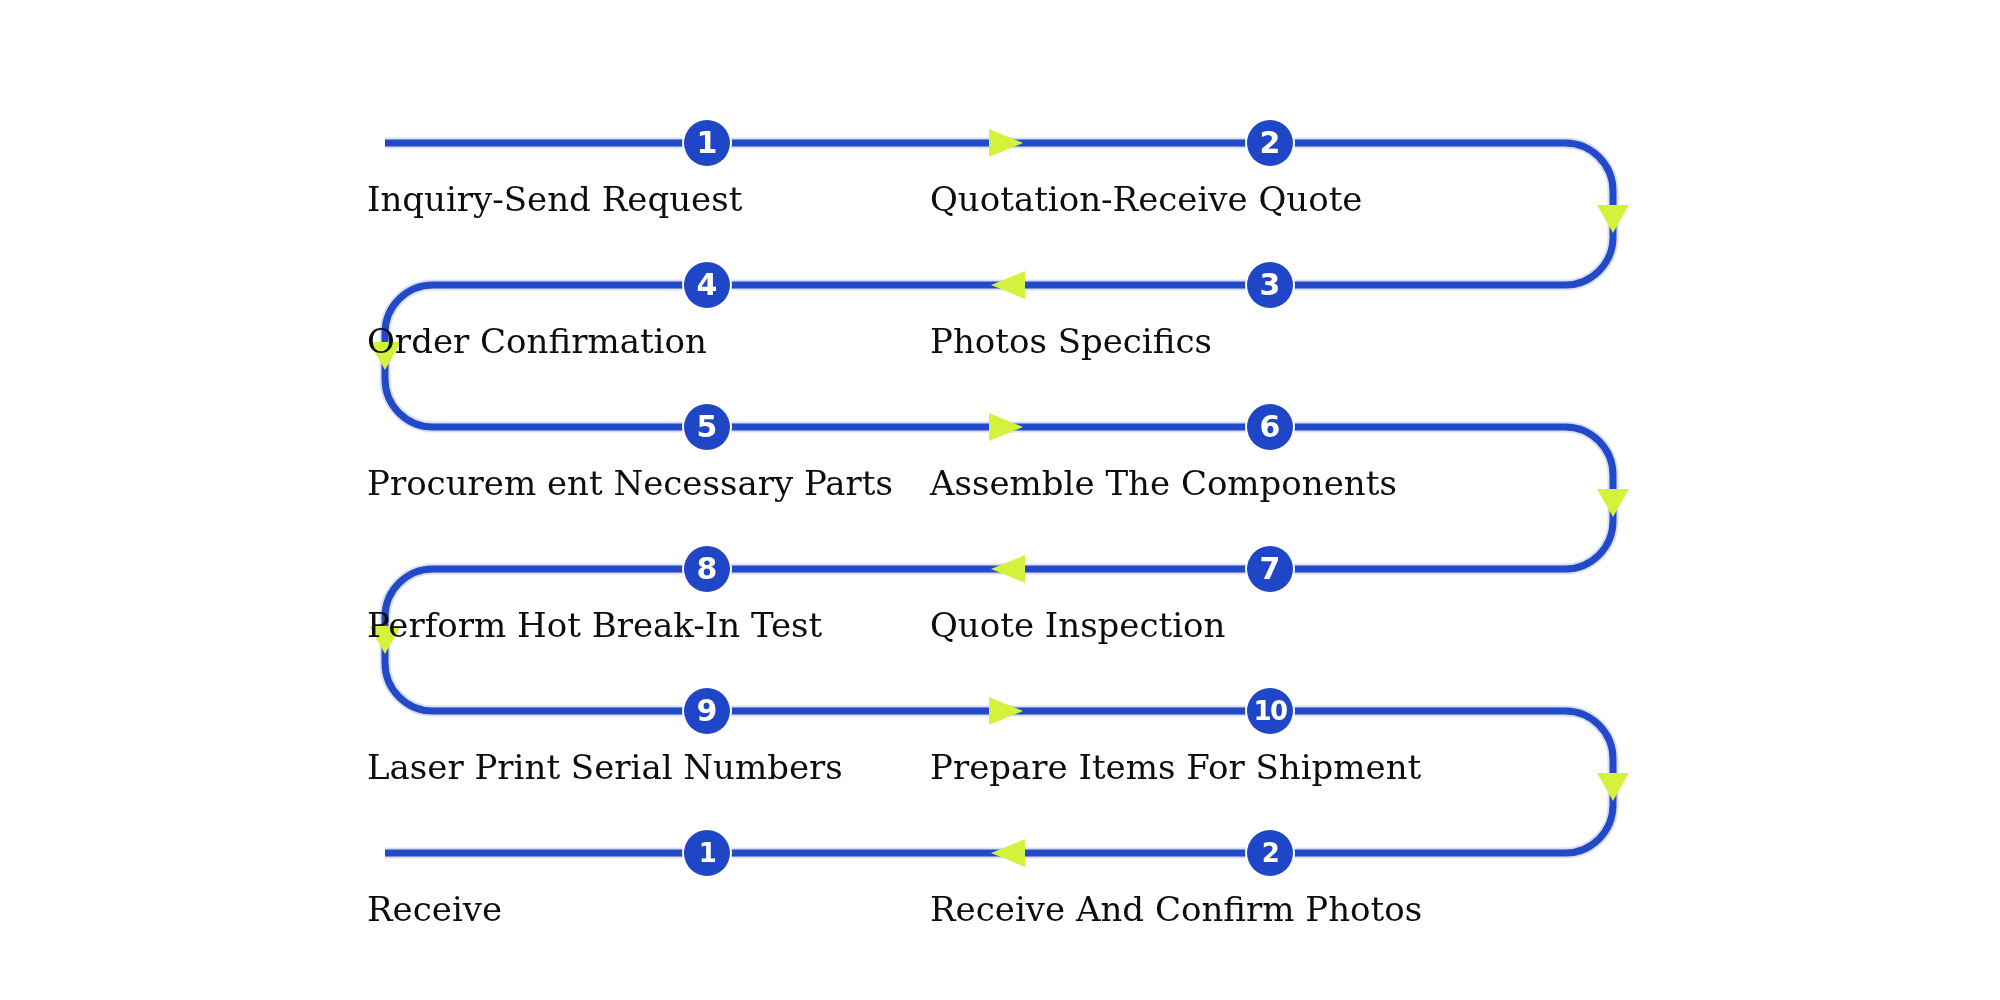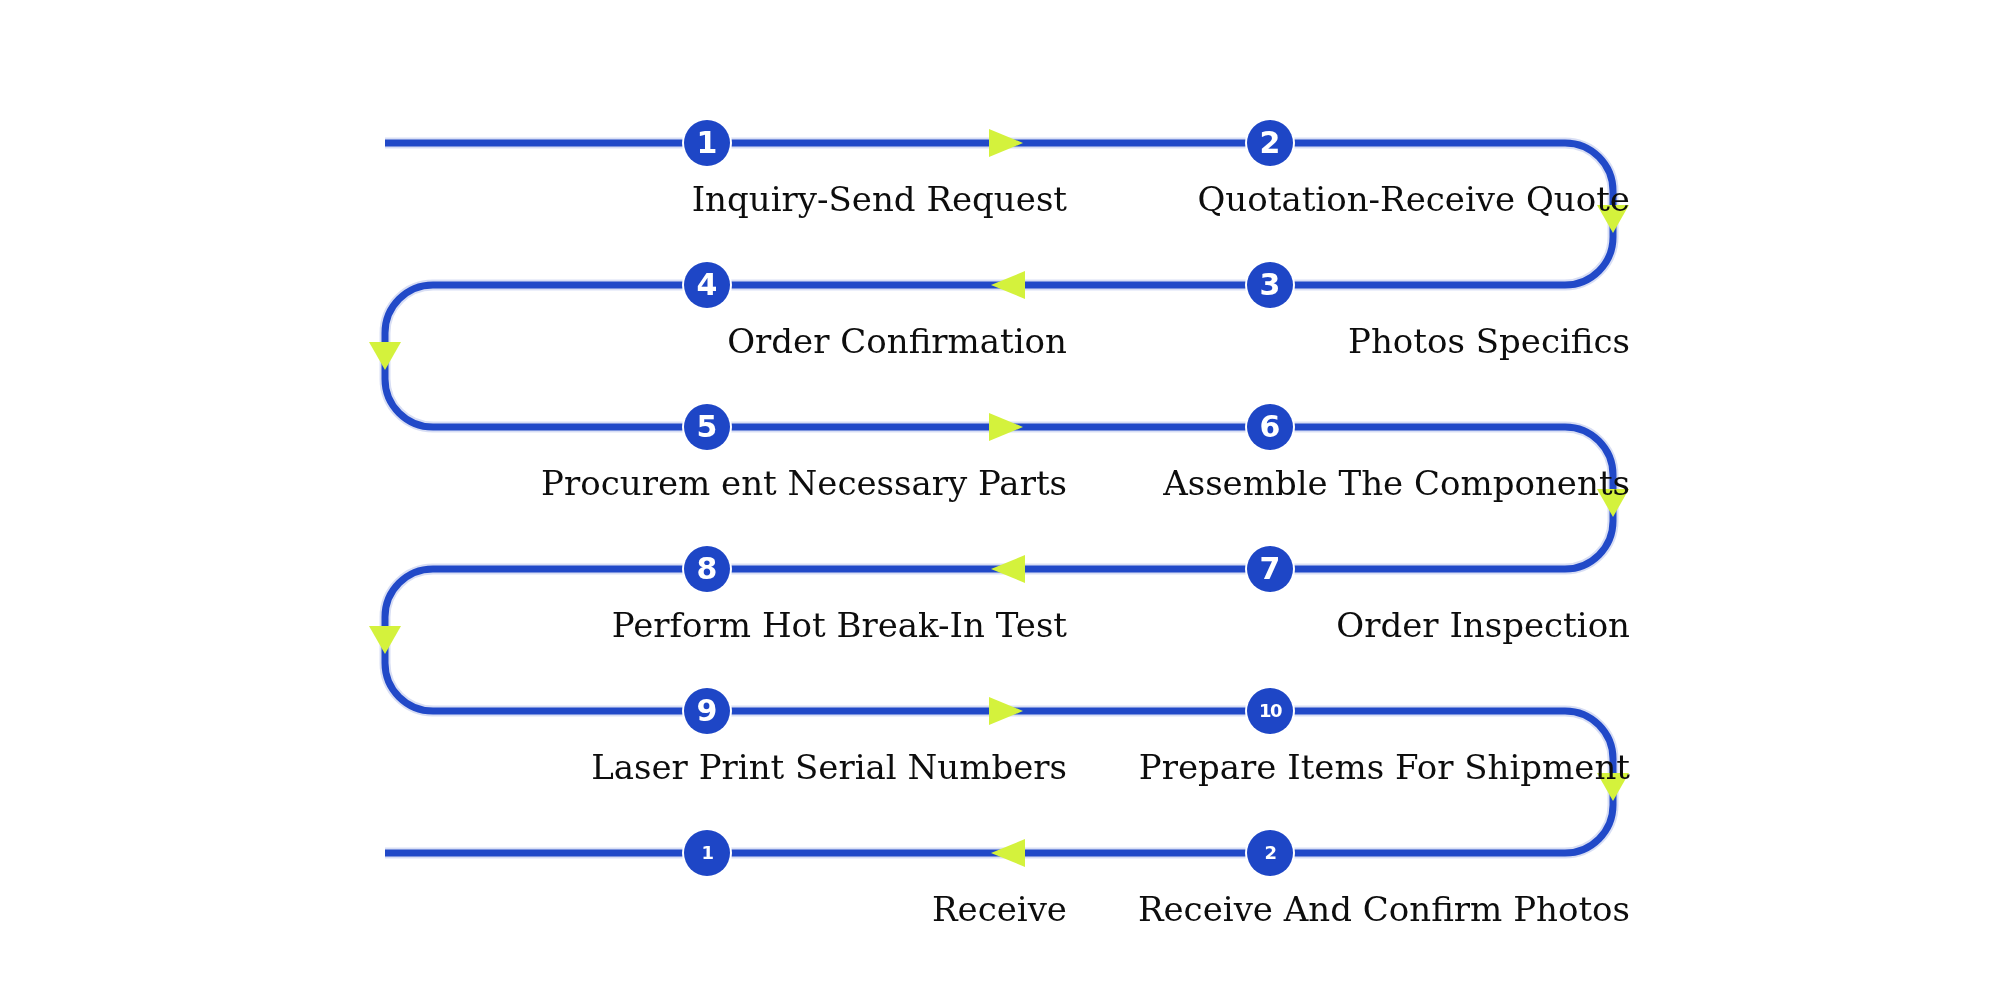--- a/index.html
+++ b/index.html
@@ -37,28 +37,28 @@
     background:var(--circle);
     box-shadow:0 0 0 2px #fff;
     color:var(--number);
     font-family:"DejaVu Sans", sans-serif;
     font-weight:bold;
     font-size:30px;
     line-height:46px;
     text-align:center;
   }
   .circle.two-digit{
-    font-size:18px;
+    font-size:26px;
     letter-spacing:-1.5px;
   }
   .label{
     position:absolute;
     left:-340px;top:36px;
     width:700px;
-    text-align:right;
+    text-align:left;
     font-size:34px;
     color:var(--label);
     white-space:nowrap;
   }
 </style>
 </head>
 <body>
 
 <div class="diagram">
 
@@ -107,21 +107,21 @@
     <div class="circle">6</div>
     <div class="label">Assemble The Components</div>
   </div>
 
   <div class="step" style="left:707px;top:569px">
     <div class="circle">8</div>
     <div class="label">Perform Hot Break-In Test</div>
   </div>
   <div class="step" style="left:1270px;top:569px">
     <div class="circle">7</div>
-    <div class="label">Order Inspection</div>
+    <div class="label">Quote Inspection</div>
   </div>
 
   <div class="step" style="left:707px;top:711px">
     <div class="circle">9</div>
     <div class="label">Laser Print Serial Numbers</div>
   </div>
   <div class="step" style="left:1270px;top:711px">
     <div class="circle two-digit">10</div>
     <div class="label">Prepare Items For Shipment</div>
   </div>

